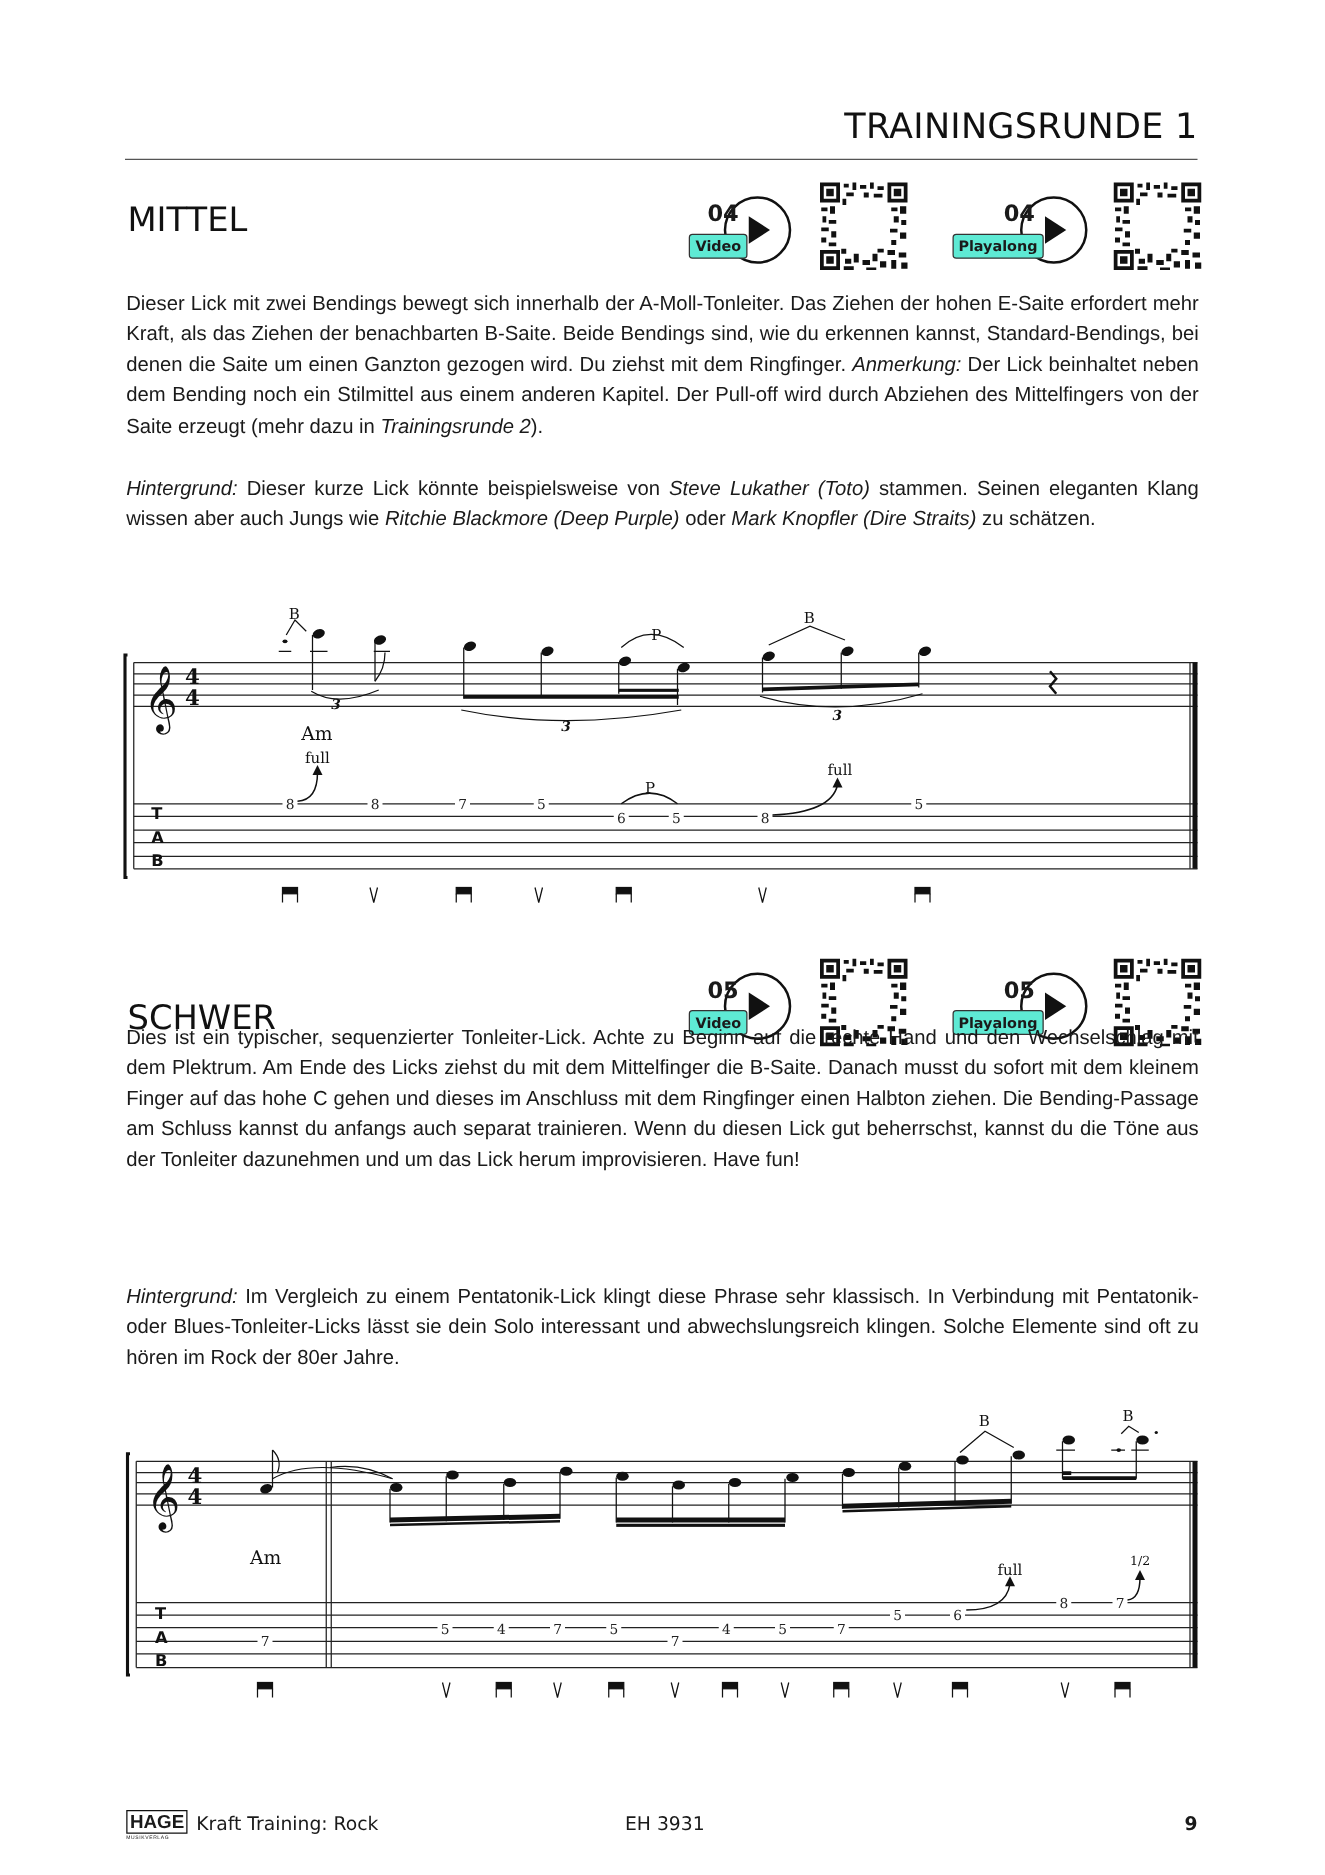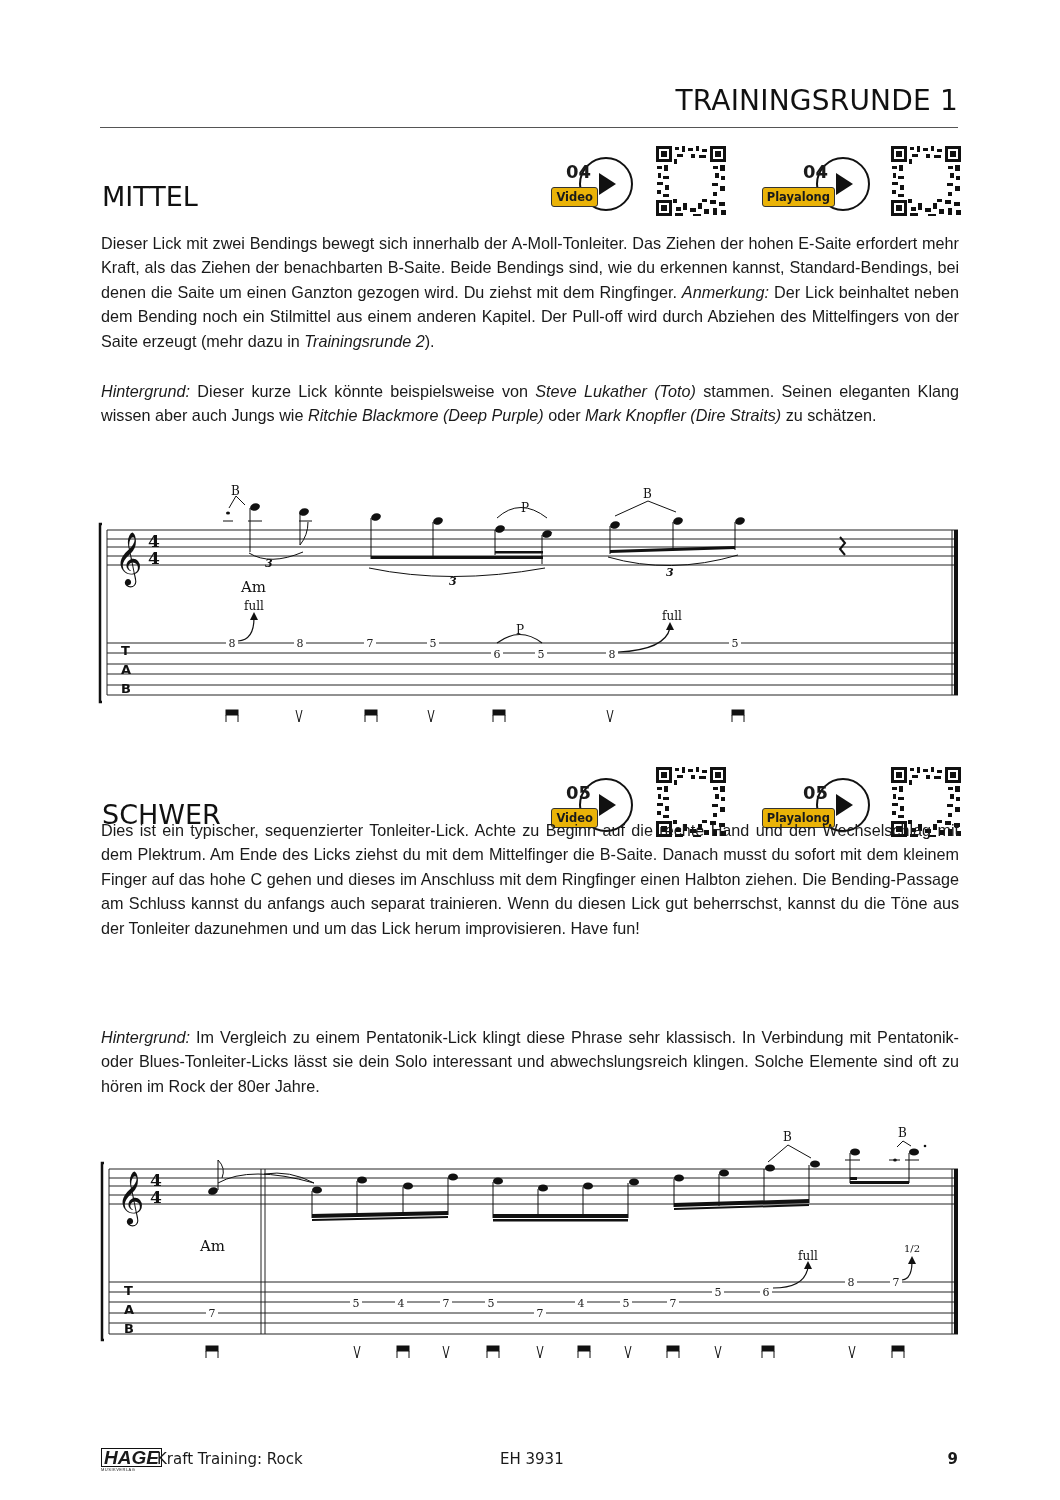--- a/index.html
+++ b/index.html
@@ -7,41 +7,41 @@
          font-family:"Liberation Sans", sans-serif; }
   .page-title { position:absolute; right:102px; top:84px; font-size:28px; letter-spacing:0.2px;
          font-family:"DejaVu Sans", sans-serif; font-weight:normal; color:#111; }
   .title-rule { position:absolute; left:100px; right:102px; top:127px; height:1px; background:#555; }
   .section-head { position:absolute; left:102px; font-size:27px; font-family:"DejaVu Sans", sans-serif; color:#111; }
   .media { position:absolute; display:flex; align-items:flex-end; }
   .media-badge { position:relative; width:85px; height:62px; }
   .media-num { position:absolute; right:42px; top:6px; font-weight:bold; font-size:18px; font-family:"DejaVu Sans", sans-serif; }
   .media-circle { position:absolute; right:0; top:2px; width:54px; height:54px; border:2.5px solid #111; border-radius:50%; box-sizing:border-box; background:#fff; }
   .media-circle svg { position:absolute; left:16px; top:13px; }
-  .media-label { position:absolute; right:35px; top:32px; border:1.3px solid #333; border-radius:3px; background:#eab308;
+  .media-label { position:absolute; right:35px; top:32px; border:1.3px solid #333; border-radius:3px; background:#5eead4;
          font-size:11.5px; font-weight:bold; padding:2px 4px; font-family:"DejaVu Sans", sans-serif; white-space:nowrap; }
   .qr { width:72px; height:72px; margin-left:22px; }
   .para { position:absolute; left:101px; width:858px; font-size:16.2px; line-height:24.4px; text-align:justify;
           font-family:"Liberation Sans", sans-serif; color:#1a1a1a; }
   .para p { margin:0; }
   .para i { font-style:italic; }
   .notation { position:absolute; left:95px; width:870px; }
   .footer { position:absolute; top:1448px; left:101px; right:102px; height:24px; font-size:15px; font-family:"DejaVu Sans", sans-serif; }
   .footer .logo { position:absolute; left:0; top:0; }
   .footer .book { position:absolute; left:56px; top:2px; }
   .footer .code { position:absolute; left:399px; top:2px; }
   .footer .pgnum { position:absolute; right:0; top:2px; font-weight:bold; }
 </style>
 </head>
 <body>
 
 <div class="page-title">TRAININGSRUNDE 1</div>
 <div class="title-rule"></div>
 
-<div class="section-head" style="top:181px;">MITTEL</div>
+<div class="section-head" style="top:161px;">MITTEL</div>
 
 <div class="media" style="left:548px; top:145px;">
   <div class="media-badge">
     <div class="media-circle">
       <svg width="20" height="24" viewBox="0 0 20 24">
           <polygon points="2,1 19,12 2,23" fill="#111"></polygon>
         </svg>
     </div>
     <div class="media-num">04</div>
     <div class="media-label">Video</div>
@@ -461,19 +461,19 @@
           <rect x="47" y="54" width="5" height="3"></rect>
           <rect x="18" y="54" width="4" height="4"></rect>
       </g>
       <circle cx="36" cy="36" r="20" fill="#fff"></circle>
     </symbol>
   </defs>
 </svg>
 
 <div class="footer">
   <div class="logo">
-    <div style="border:1.5px solid #111; padding:0 2px; font-style:italic; font-weight:bold; font-size:19px; line-height:17px; font-family:'Liberation Sans', sans-serif;">HAGE</div>
+    <div style="border:1.5px solid #111; padding:0 2px; font-weight:bold; font-size:15px; line-height:17px; font-family:'Liberation Sans', sans-serif;">HAGE</div>
     <div style="font-size:4px; letter-spacing:0.5px; font-family:'Liberation Sans', sans-serif;">MUSIKVERLAG</div>
   </div>
   <span class="book">Kraft Training: Rock</span>
   <span class="code">EH 3931</span>
   <span class="pgnum">9</span>
 </div>
 
 </body></html>

